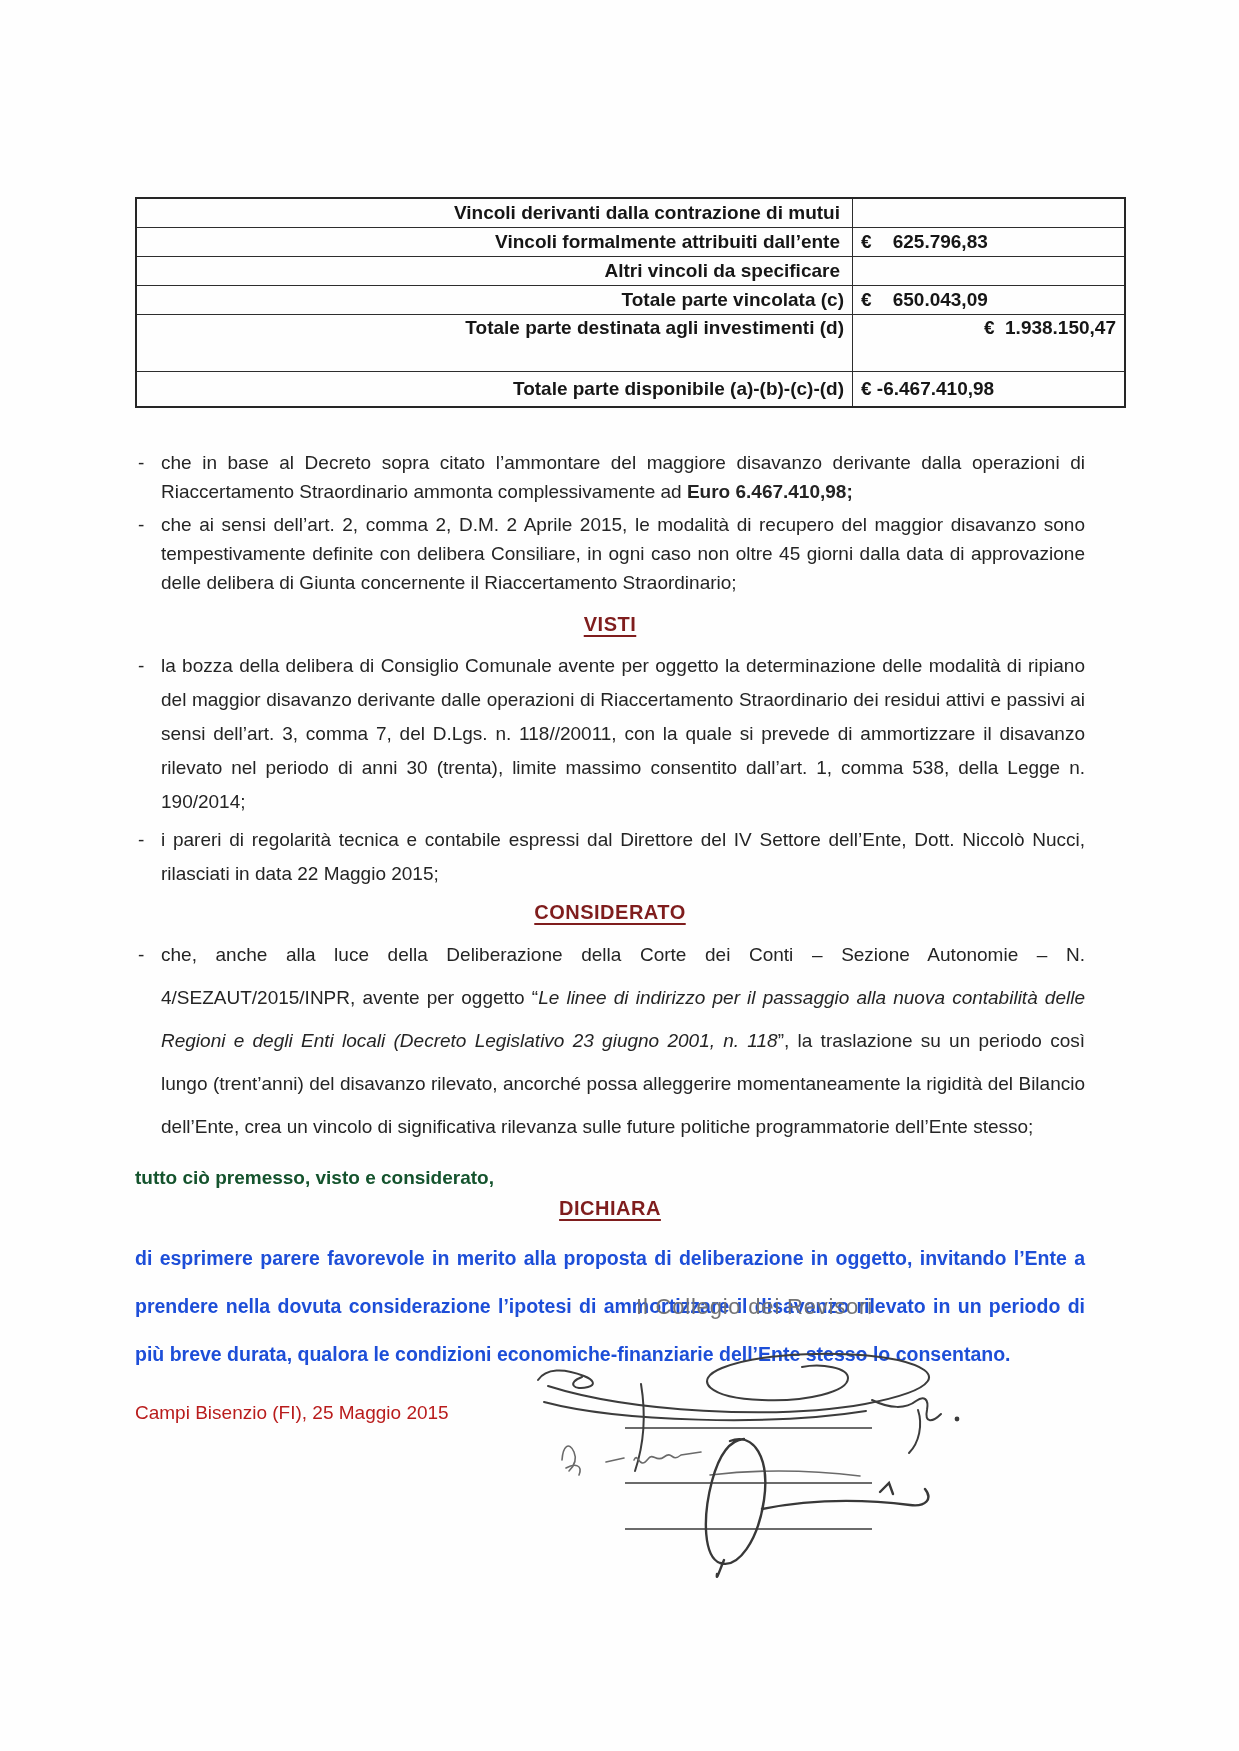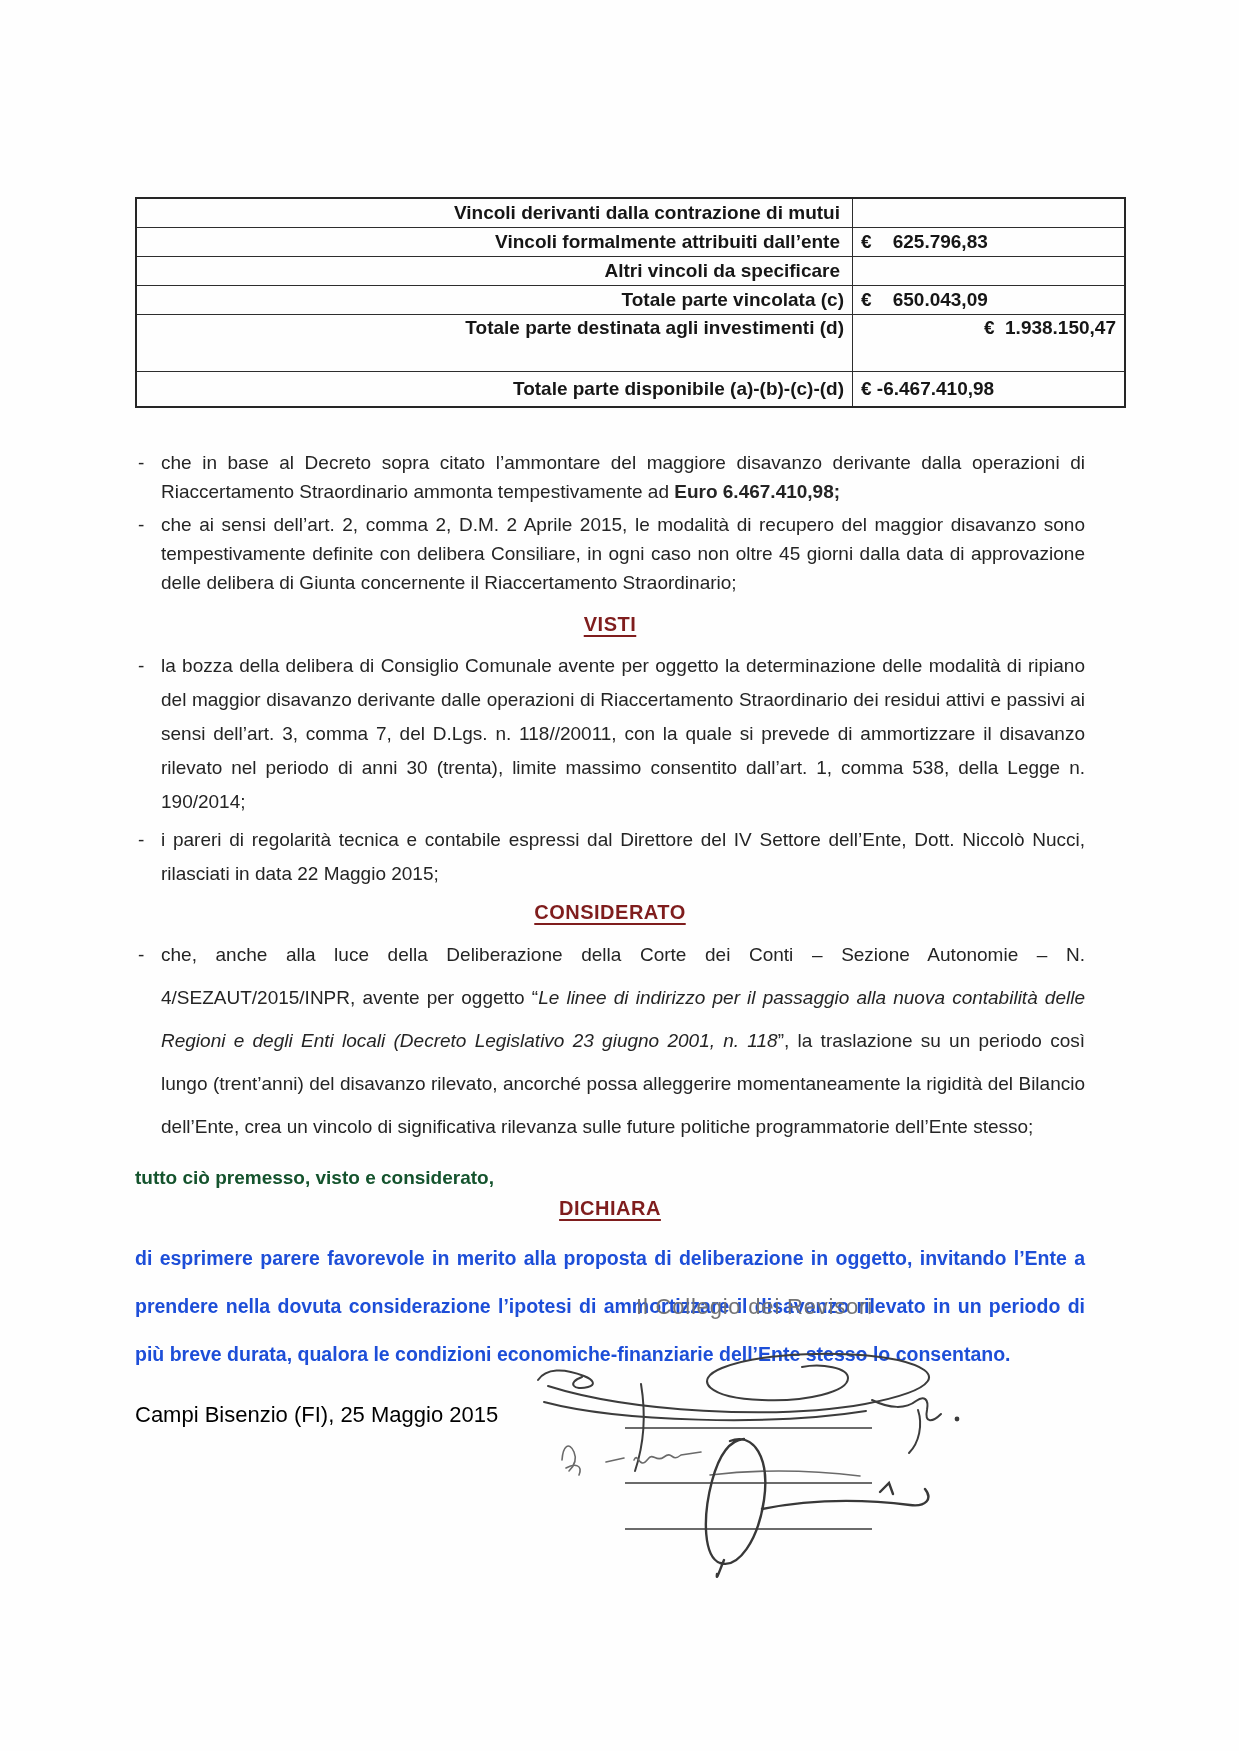--- a/index.html
+++ b/index.html
@@ -55,21 +55,21 @@
   .heading.h-dichiara{margin-top:4px;}
   .tutto-cio{
     margin-top:17px;font-size:19px;font-weight:bold;color:#14532d;
     height:26px;line-height:26px;text-align:left;
   }
   .closing-body{
     margin-top:13px;font-size:19.5px;font-weight:bold;color:#1d4ed8;
     line-height:48px;text-align:justify;
   }
   .place-date{
-    margin-top:24px;font-size:22px;color:#000000;text-align:left;
+    margin-top:24px;font-size:19px;color:#b91c1c;text-align:left;
   }
   .b{font-weight:bold;}
   .it{font-style:italic;}
   
   .sig-title{
     position:absolute;left:636px;top:1294px;
     font-size:22px;color:#737373;letter-spacing:0.8px;
     font-weight:normal;
   }
   svg.sig{
@@ -107,21 +107,21 @@
         </tr>
         <tr class="row-last">
           <td class="lbl l">Totale parte disponibile (a)-(b)-(c)-(d)</td>
           <td class="val">€ -6.467.410,98</td>
         </tr>
       </tbody>
     </table>
 
     <div class="para premesse">
       <div class="li">
-        <span>che in base al Decreto sopra citato l’ammontare del maggiore disavanzo derivante dalla operazioni di Riaccertamento Straordinario ammonta tempestivamente ad </span><span class="b">Euro 6.467.410,98;</span>
+        <span>che in base al Decreto sopra citato l’ammontare del maggiore disavanzo derivante dalla operazioni di Riaccertamento Straordinario ammonta complessivamente ad </span><span class="b">Euro 6.467.410,98;</span>
       </div>
       <div class="li">
         <span>che ai sensi dell’art. 2, comma 2,  D.M. 2 Aprile 2015, le modalità di recupero del maggior disavanzo sono tempestivamente definite con delibera Consiliare, in ogni caso non oltre 45 giorni dalla data di approvazione delle delibera di Giunta concernente il Riaccertamento Straordinario;</span>
       </div>
     </div>
 
     <div class="heading">VISTI</div>
     <div class="para visti-items">
       <div class="li">
         <span>la bozza della delibera di Consiglio Comunale avente per oggetto la determinazione delle modalità di ripiano del maggior disavanzo derivante dalle operazioni di Riaccertamento Straordinario dei residui attivi e passivi ai sensi dell’art. 3, comma 7, del D.Lgs. n. 118//20011, con la quale si prevede di ammortizzare il disavanzo rilevato nel periodo di anni 30 (trenta), limite massimo consentito dall’art. 1, comma 538, della Legge n. 190/2014;</span>

